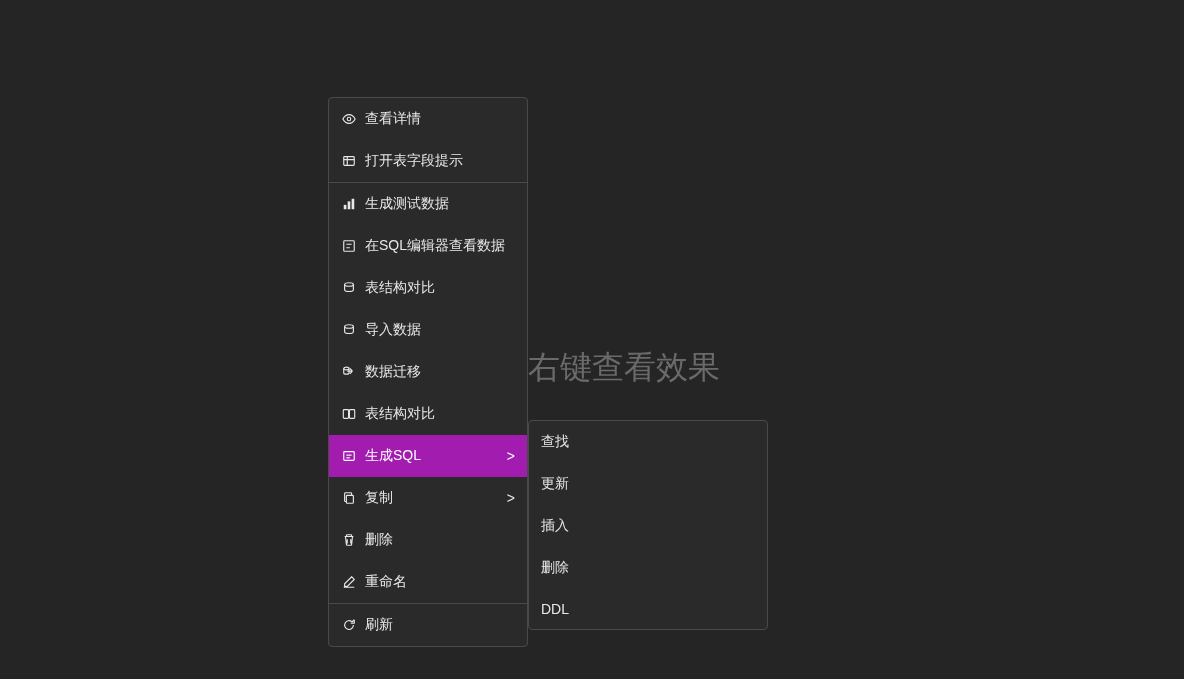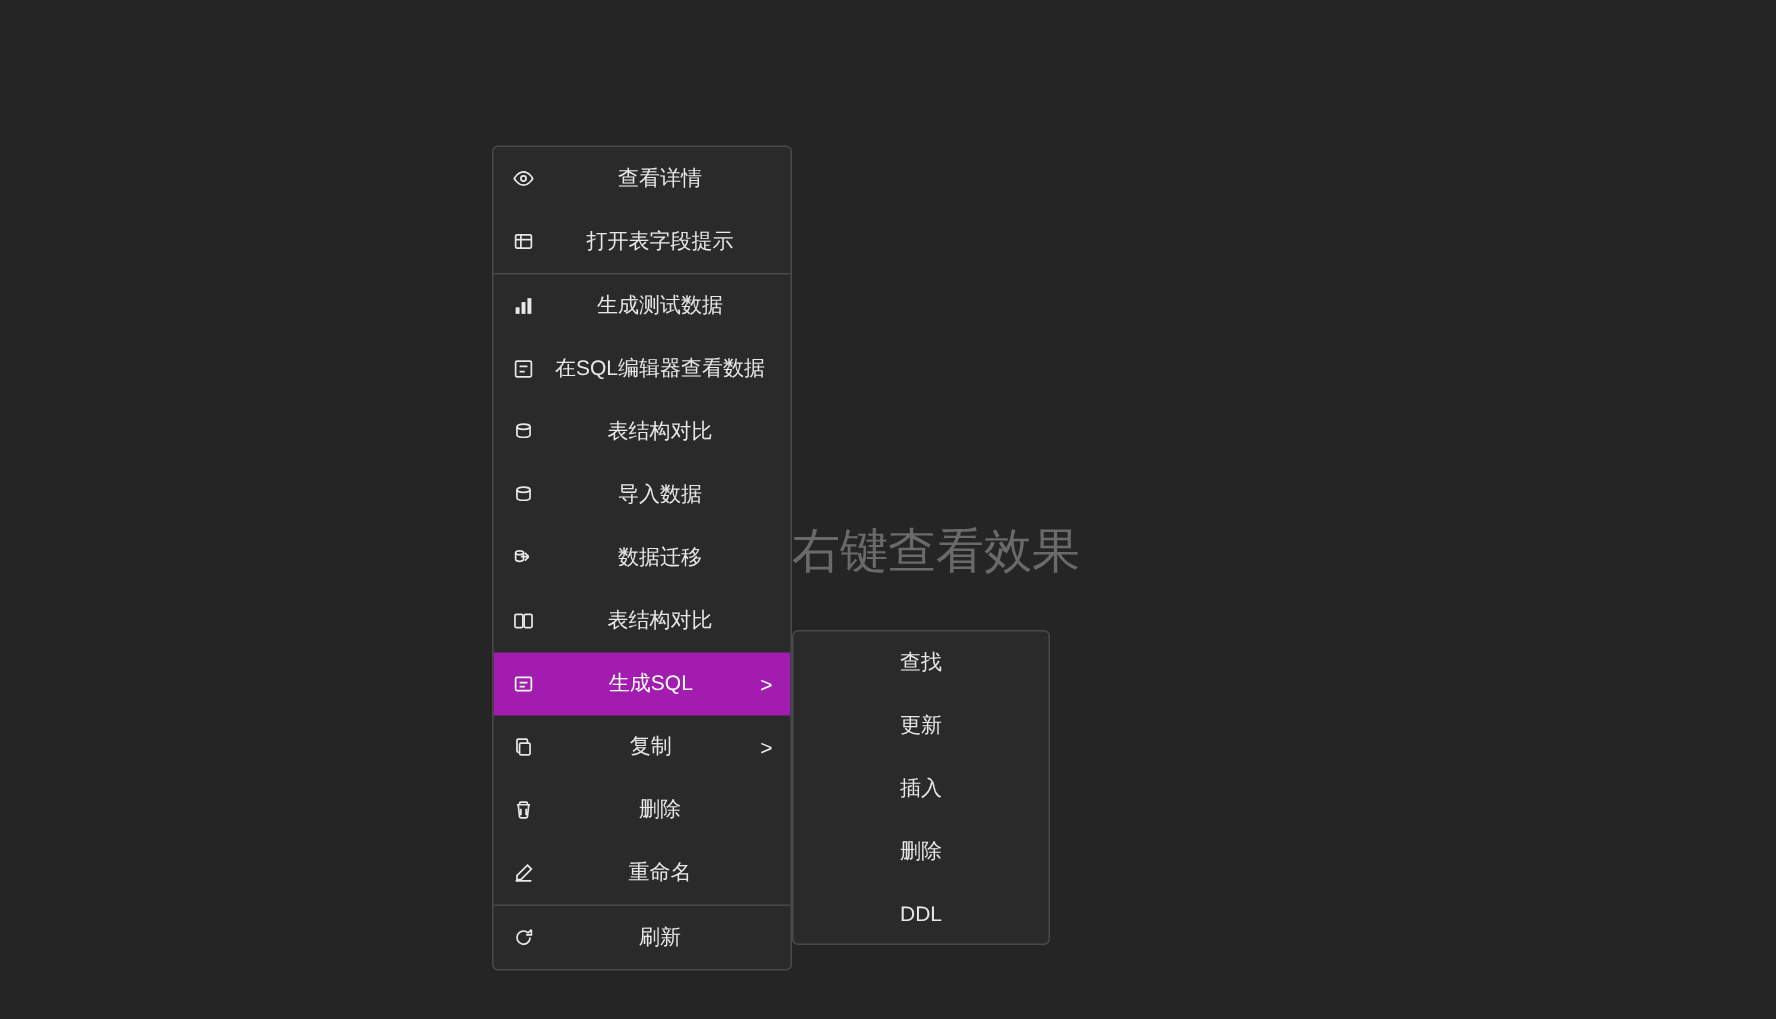--- a/index.html
+++ b/index.html
@@ -49,37 +49,36 @@
       width: 16px;
       height: 16px;
       margin-right: 8px;
       display: inline-flex;
       align-items: center;
       justify-content: center;
       flex-shrink: 0;
     }
     .menu-label {
       flex: 1;
-      text-align: center;
     }
     .menu-arrow {
       font-size: 14px;
       color: inherit;
       margin-left: 4px;
     }
     .menu-divider {
       height: 1px;
       background: #4a4a4a;
       margin: 0;
     }
     .submenu {
       position: absolute;
       top: 420px;
       left: 528px;
-      width: 172px;
+      width: 240px;
       background: #2a2a2a;
       border: 1px solid #4a4a4a;
       border-radius: 4px;
       overflow: hidden;
     }
     .submenu-item {
       display: flex;
       align-items: center;
       padding: 12px 12px;
       cursor: pointer;

